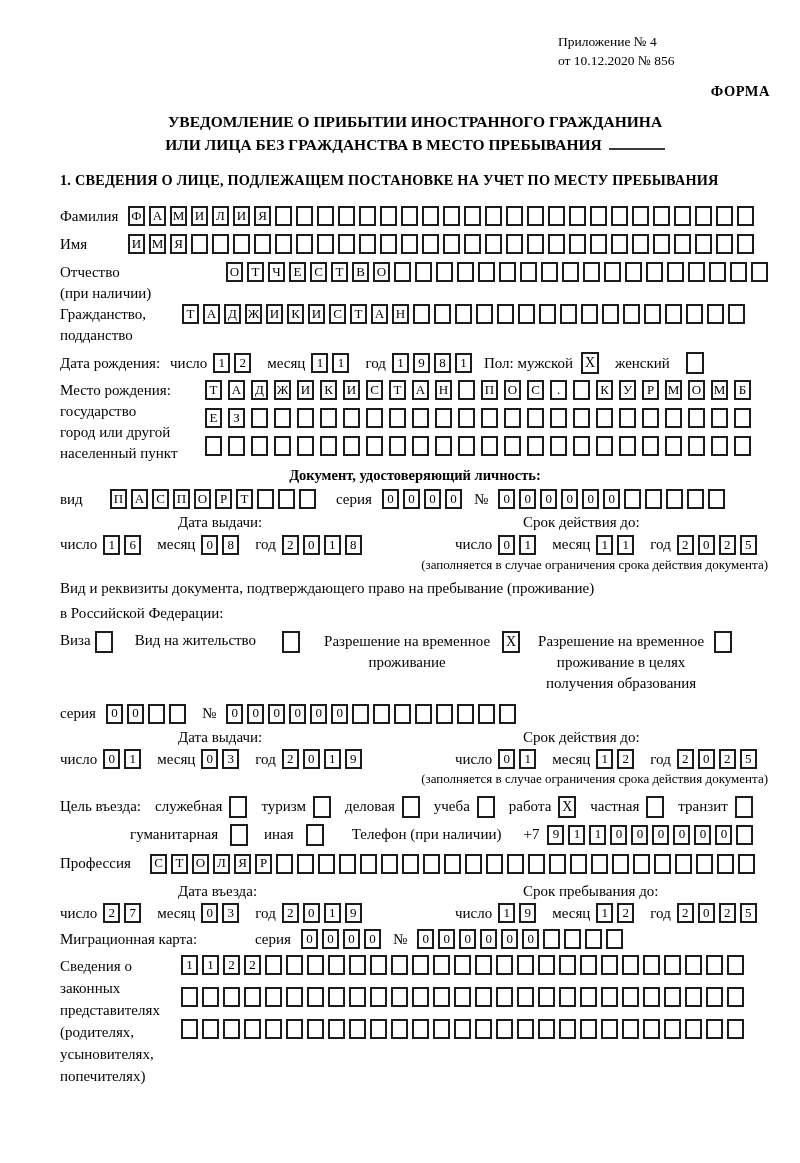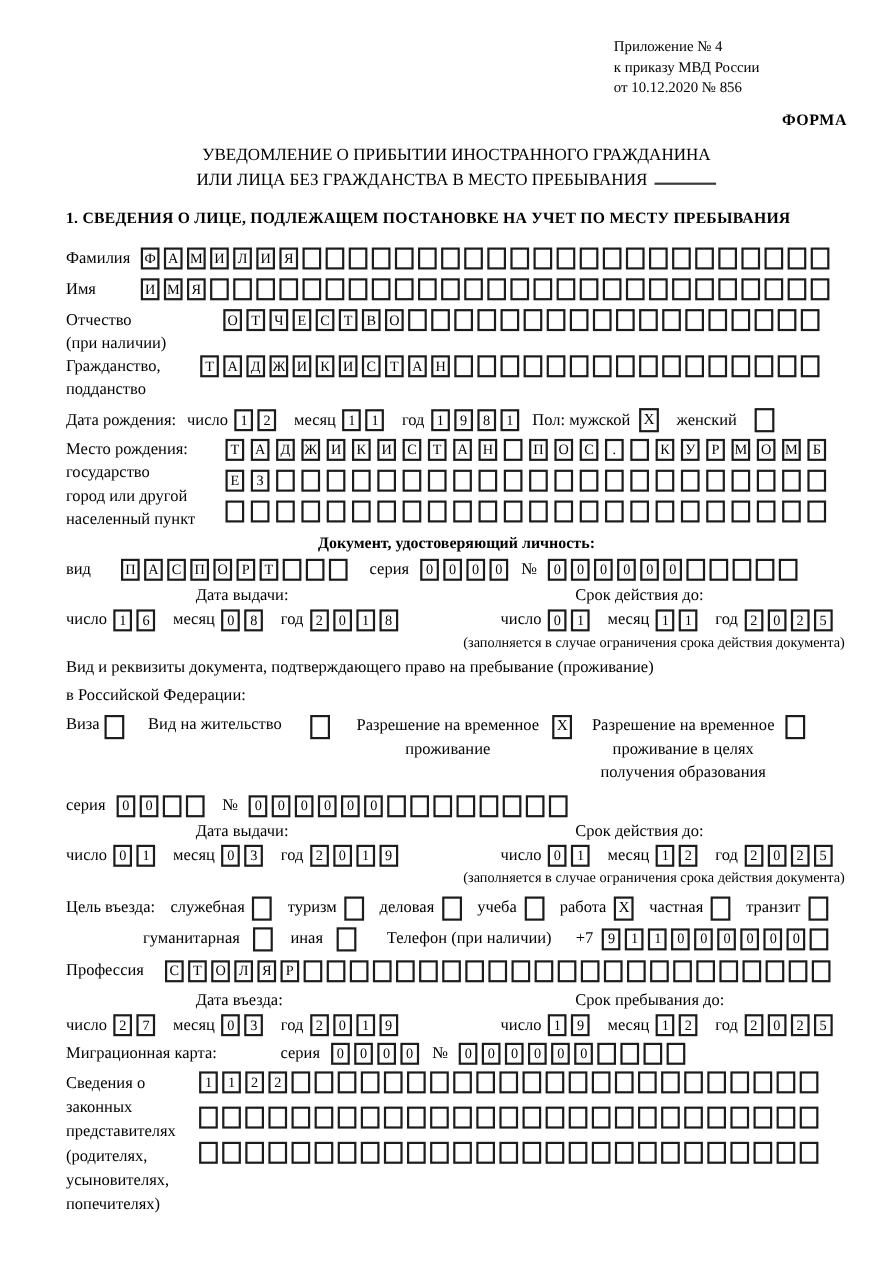--- a/index.html
+++ b/index.html
@@ -26,21 +26,21 @@
   }
   .row{display:flex;align-items:center;margin-top:8px;}
   .row-top{display:flex;align-items:flex-start;}
   .label{flex:none;}
   .w68{width:68px;}.w143{width:143px;}.w122{width:122px;}.w145{width:145px;}
   .lines{line-height:21px;}
   
   .appendix{margin-left:498px;width:212px;font-size:13.5px;line-height:19px;}
   .appendix .amend{font-size:12.5px;line-height:17px;margin-top:3px;}
   .form-label{text-align:right;font-weight:bold;font-size:14.5px;margin-top:12px;letter-spacing:.5px;}
-  .title{text-align:center;font-weight:normal;font-size:15.5px;margin-top:10px;line-height:23px;}
+  .title{text-align:center;font-weight:bold;font-size:15.5px;margin-top:10px;line-height:23px;}
   .title-underline{display:inline-block;width:56px;border-bottom:2px solid #3a3a3a;height:13px;margin-left:7px;}
   .sec-heading{font-weight:bold;font-size:14.3px;margin-top:16px;letter-spacing:.2px;}
   .doc-heading{text-align:center;font-weight:bold;font-size:14.5px;margin-top:2px;}
   
   .dg{display:flex;align-items:center;}
   .dg .lbl{margin-right:6px;flex:none;}
   .dg .cells{margin-right:12px;}
   .dg .cells:last-child{margin-right:0;}
   .dates{display:flex;margin-top:4px;}
   .col-l{width:395px;flex:none;}
@@ -67,21 +67,20 @@
   .rep-labels{width:121px;flex:none;line-height:22px;}
   .rep-note{font-size:13.5px;padding-left:34px;margin-top:8px;}
 </style>
 </head>
 <body>
 
 <div class="page">
 
   <div class="appendix">
     <div>Приложение № 4</div>
-    <div>к приказу МВД России</div>
     <div>от 10.12.2020 № 856</div>
   </div>
 
   <div class="form-label">ФОРМА</div>
 
   <div class="title">
     <div>УВЕДОМЛЕНИЕ О ПРИБЫТИИ ИНОСТРАННОГО ГРАЖДАНИНА</div>
     <div>
       <span>ИЛИ ЛИЦА БЕЗ ГРАЖДАНСТВА В МЕСТО ПРЕБЫВАНИЯ</span><span class="title-underline"></span>
     </div>
@@ -154,21 +153,21 @@
         <span class="cell"></span>
         <span class="cell"></span>
         <span class="cell"></span>
         <span class="cell"></span>
         <span class="cell"></span>
         <span class="cell"></span>
         <span class="cell"></span>
       </span>
   </div>
 
-  <div class="row-top" style="margin-top:8px;">
+  <div class="row-top" style="margin-top:8px;gap:23px;">
     <span class="label w143 lines">
       <div>Отчество</div>
       <div>(при наличии)</div>
     </span>
     <span class="cells">
         <span class="cell">О</span>
         <span class="cell">Т</span>
         <span class="cell">Ч</span>
         <span class="cell">Е</span>
         <span class="cell">С</span>

